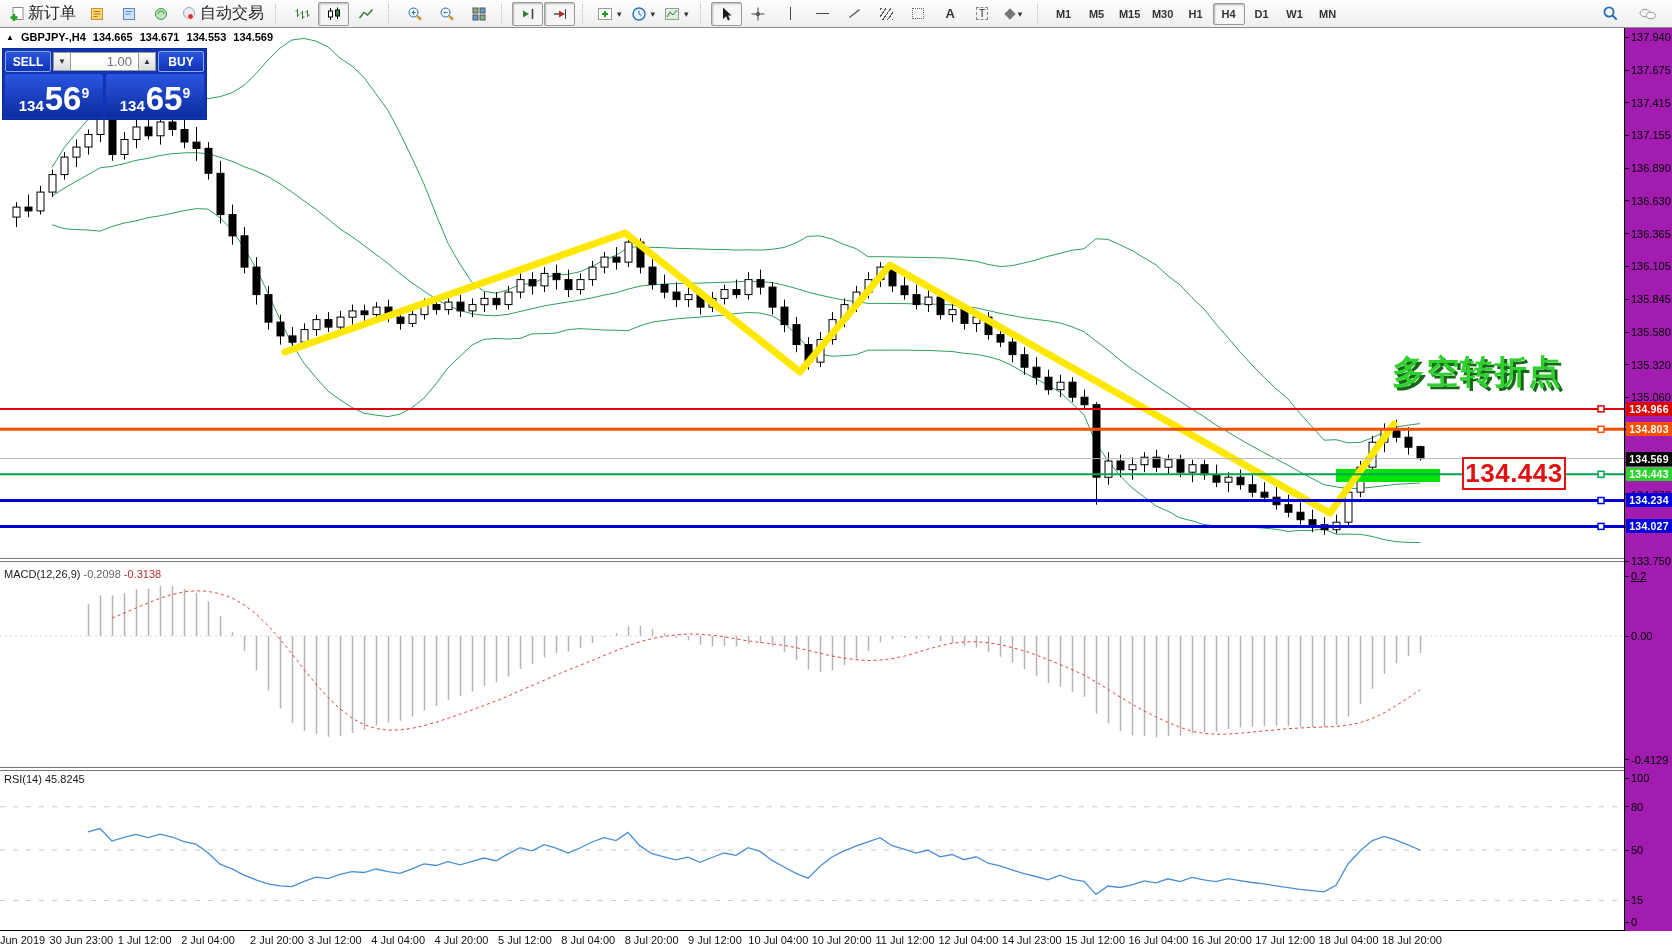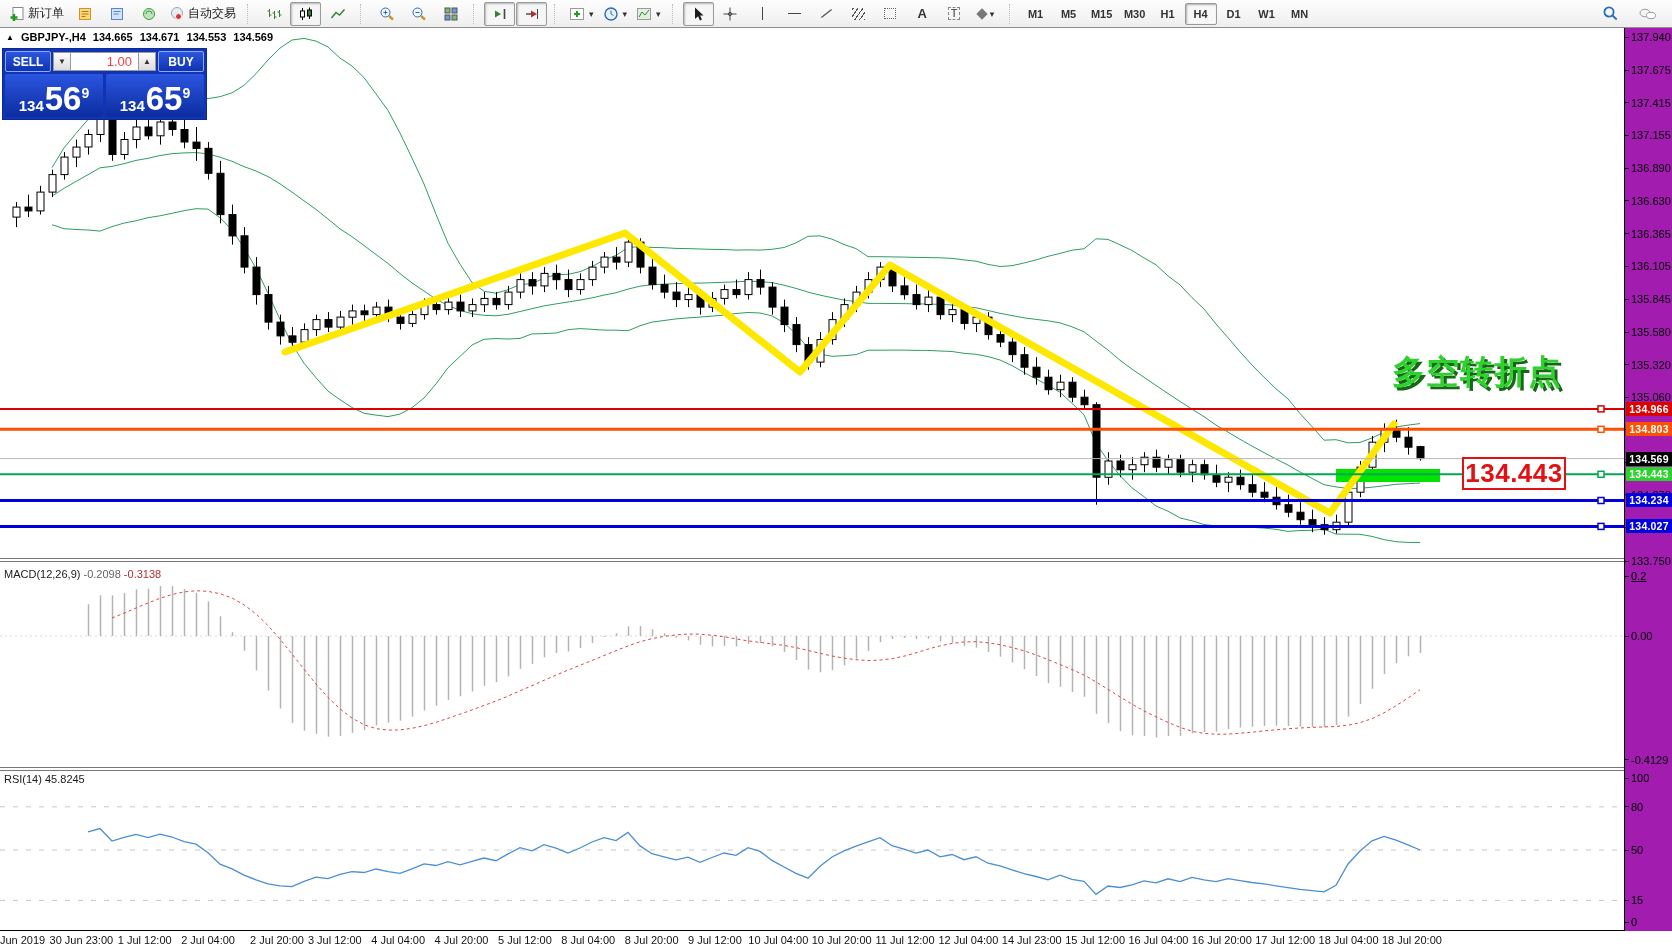--- a/index.html
+++ b/index.html
@@ -6,21 +6,21 @@
   body{width:1672px;height:951px;position:relative;overflow:hidden;background:#fff;
        font-family:"Liberation Sans",sans-serif;-webkit-font-smoothing:antialiased}
   
   .toolbar{position:absolute;left:0;top:0;width:1672px;height:28px;box-sizing:border-box;
     background:linear-gradient(#fefefe,#eeeeee);border-bottom:1px solid #8e8e8e;
     display:flex;align-items:center;padding:0 5px;gap:1px}
   .tb-sep{width:6px;height:20px;border-left:1px dotted #bdbdbd;margin:0 3px 0 6px}
   .tb-btn{height:22px;min-width:23px;display:flex;align-items:center;justify-content:center;
     gap:3px;padding:0 3px;border:1px solid transparent;border-radius:2px;font-size:12px;color:#222;cursor:default}
   .tb-btn.active{background:#f6f6f6;border:1px solid #9a9a9a;box-shadow:inset 1px 1px 2px rgba(0,0,0,.25)}
-  .tb-btn .lbl{font-size:12px;white-space:nowrap}
+  .tb-btn .lbl{font-size:16px;white-space:nowrap}
   .caret{font-size:9px;color:#333;margin-left:1px}
   .tf-btn{height:20px;min-width:26px;display:flex;align-items:center;justify-content:center;
     font-size:11px;font-weight:bold;color:#333;border:1px solid transparent;border-radius:2px;padding:0 2px}
   .tf-btn.active{background:#f8f8f8;border:1px solid #9a9a9a;box-shadow:inset 1px 1px 2px rgba(0,0,0,.3)}
   .tb-right{margin-left:auto;display:flex;align-items:center;gap:6px;padding-right:4px}
   .ic{display:inline-block;line-height:0}
   .ic-vline{width:1px;height:13px;background:#444}
   .ic-hline{width:13px;height:1px;background:#444}
   .ic-trend{width:13px;height:1px;background:#444;transform:rotate(-38deg)}
   .ic-fibo{width:13px;height:12px;background:repeating-linear-gradient(-55deg,#555 0 1px,transparent 1px 4px)}
@@ -50,21 +50,21 @@
   .trade-panel{position:absolute;left:2px;top:20px;width:205px;background:#1034b4;
     border:1px solid #0a2a96;padding:2px;box-sizing:border-box}
   .tp-row{display:flex;align-items:center;gap:2px;height:21px;margin-bottom:2px}
   .tp-btn{flex:0 0 44px;height:19px;display:flex;align-items:center;justify-content:center;
     background:linear-gradient(#2b55e0,#0f34b2);border:1px solid #8fa9f5;border-radius:2px;
     color:#fff;font-size:12px;font-weight:bold}
   .tp-spin{flex:1;display:flex;align-items:stretch;height:19px}
   .spin-btn{width:16px;background:linear-gradient(#fdfdfd,#dcdcdc);border:1px solid #9a9a9a;
     display:flex;align-items:center;justify-content:center;font-size:8px;color:#333}
   .spin-val{flex:1;background:#fff;border-top:1px solid #9a9a9a;border-bottom:1px solid #9a9a9a;
-    display:flex;align-items:center;justify-content:flex-end;padding-right:6px;font-size:13px;color:#ef4444}
+    display:flex;align-items:center;justify-content:flex-end;padding-right:6px;font-size:13px;color:#737373}
   .tp-prices{display:flex;gap:3px}
   .tp-price{flex:1;height:40px;background:linear-gradient(#2b55e0,#0c2da0);border-radius:2px;
     color:#fff;display:flex;align-items:flex-end;justify-content:center;padding-bottom:3px}
   .p-sm{font-size:15px;font-weight:bold;line-height:17px;margin-right:1px}
   .p-lg{font-size:33px;font-weight:bold;line-height:30px}
   .p-sup{font-size:14px;font-weight:bold;line-height:34px;vertical-align:top;align-self:flex-start;margin-top:2px}
   
   .note{position:absolute;left:1392px;top:322px;font-size:33px;font-weight:bold;color:#2fd12f;
     text-shadow:3px 3px 0 #156815;white-space:nowrap;letter-spacing:1px}
   .big-price-label{position:absolute;left:1462px;top:429px;width:100px;height:29px;

